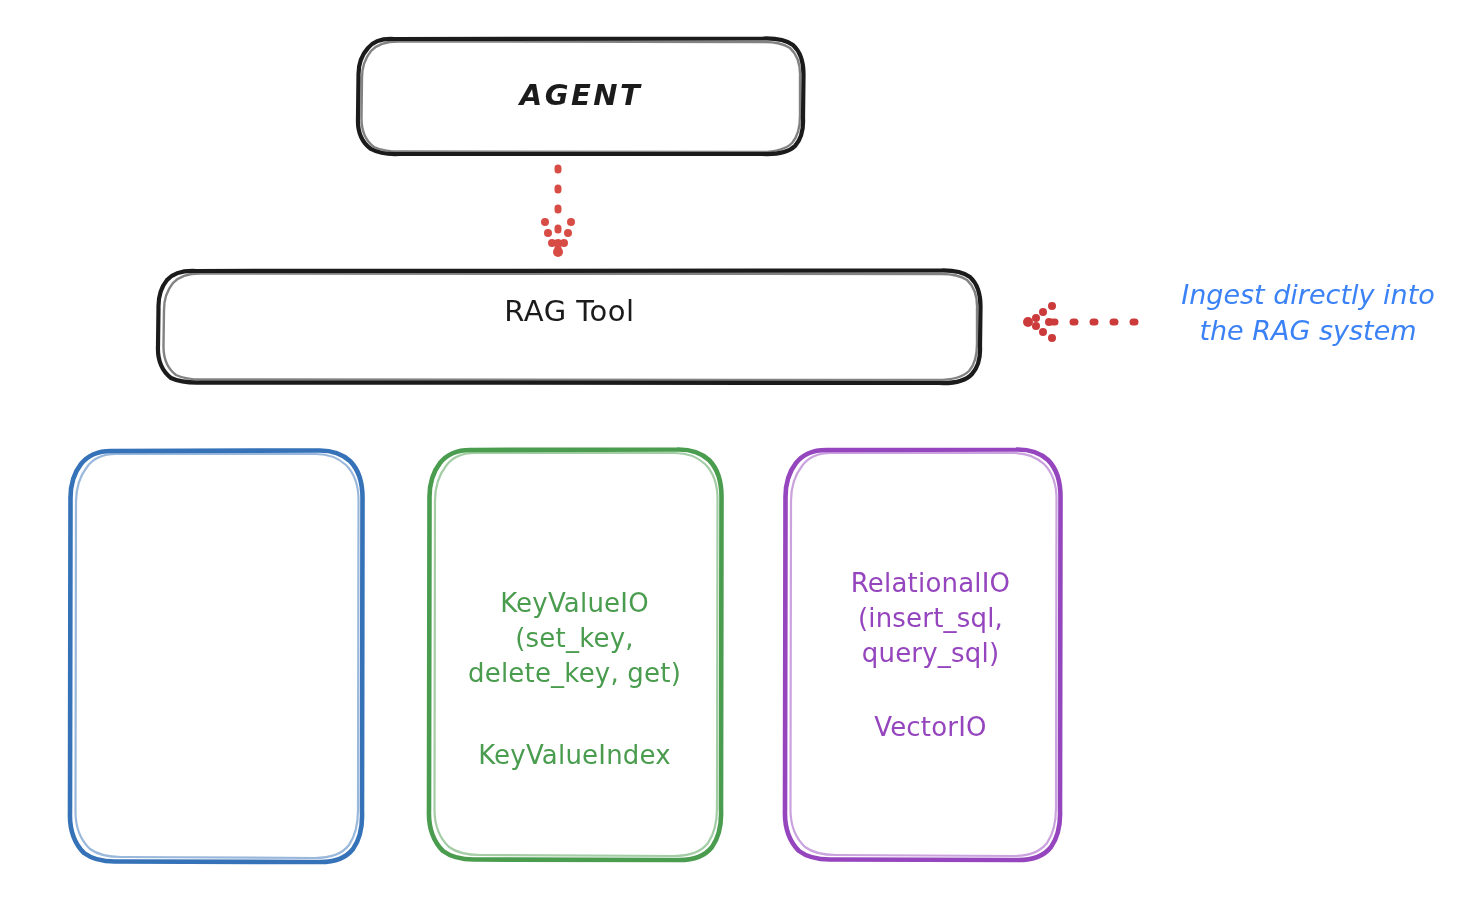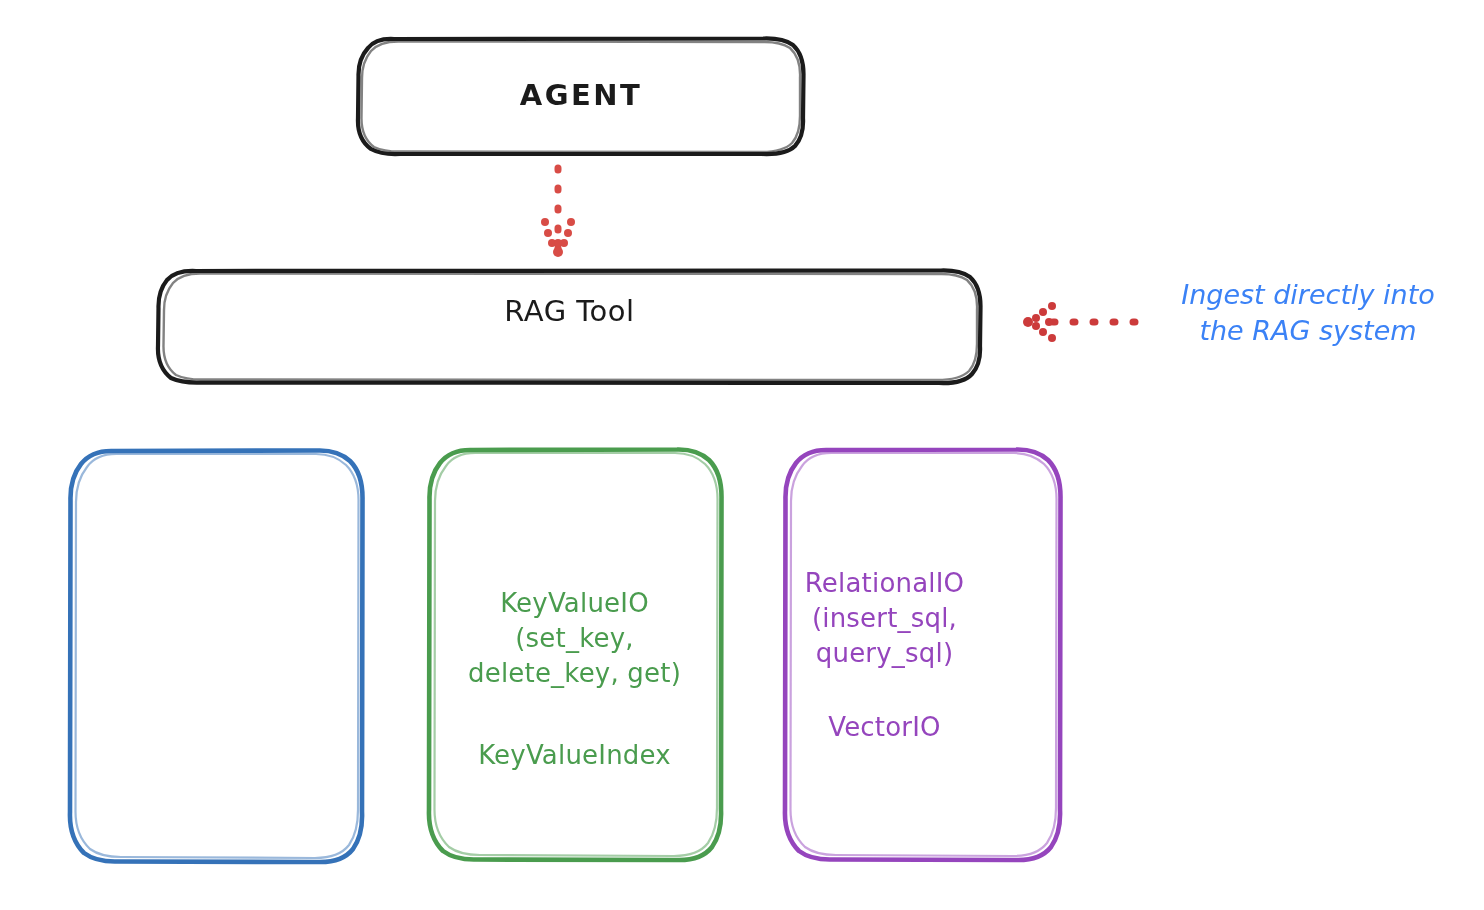--- a/index.html
+++ b/index.html
@@ -42,20 +42,21 @@
 
   
   #node-agent {
     left: 358px;
     top: 38px;
     width: 446px;
     height: 116px;
   }
   #node-agent .node-label {
     font-size: 29px;
+    font-style: italic;
     font-weight: 700;
     letter-spacing: 2.5px;
     color: #1b1b1b;
   }
 
   
   #node-ragtool {
     left: 158px;
     top: 262px;
     width: 823px;
@@ -68,21 +69,21 @@
   }
 
   
   .store {
     width: 293px;
     height: 413px;
     top: 449px;
   }
   #node-vectorio { left: 69px; }
   #node-keyvalueio { left: 428px; }
-  #node-relationalio { left: 738px; }
+  #node-relationalio { left: 784px; }
 
   .store .node-label {
     font-size: 26px;
     line-height: 1.33;
     letter-spacing: 0.2px;
   }
   .store .node-label.second {
     margin-top: 40px;
   }
   #node-vectorio .node-label { color: #3572b8; }

